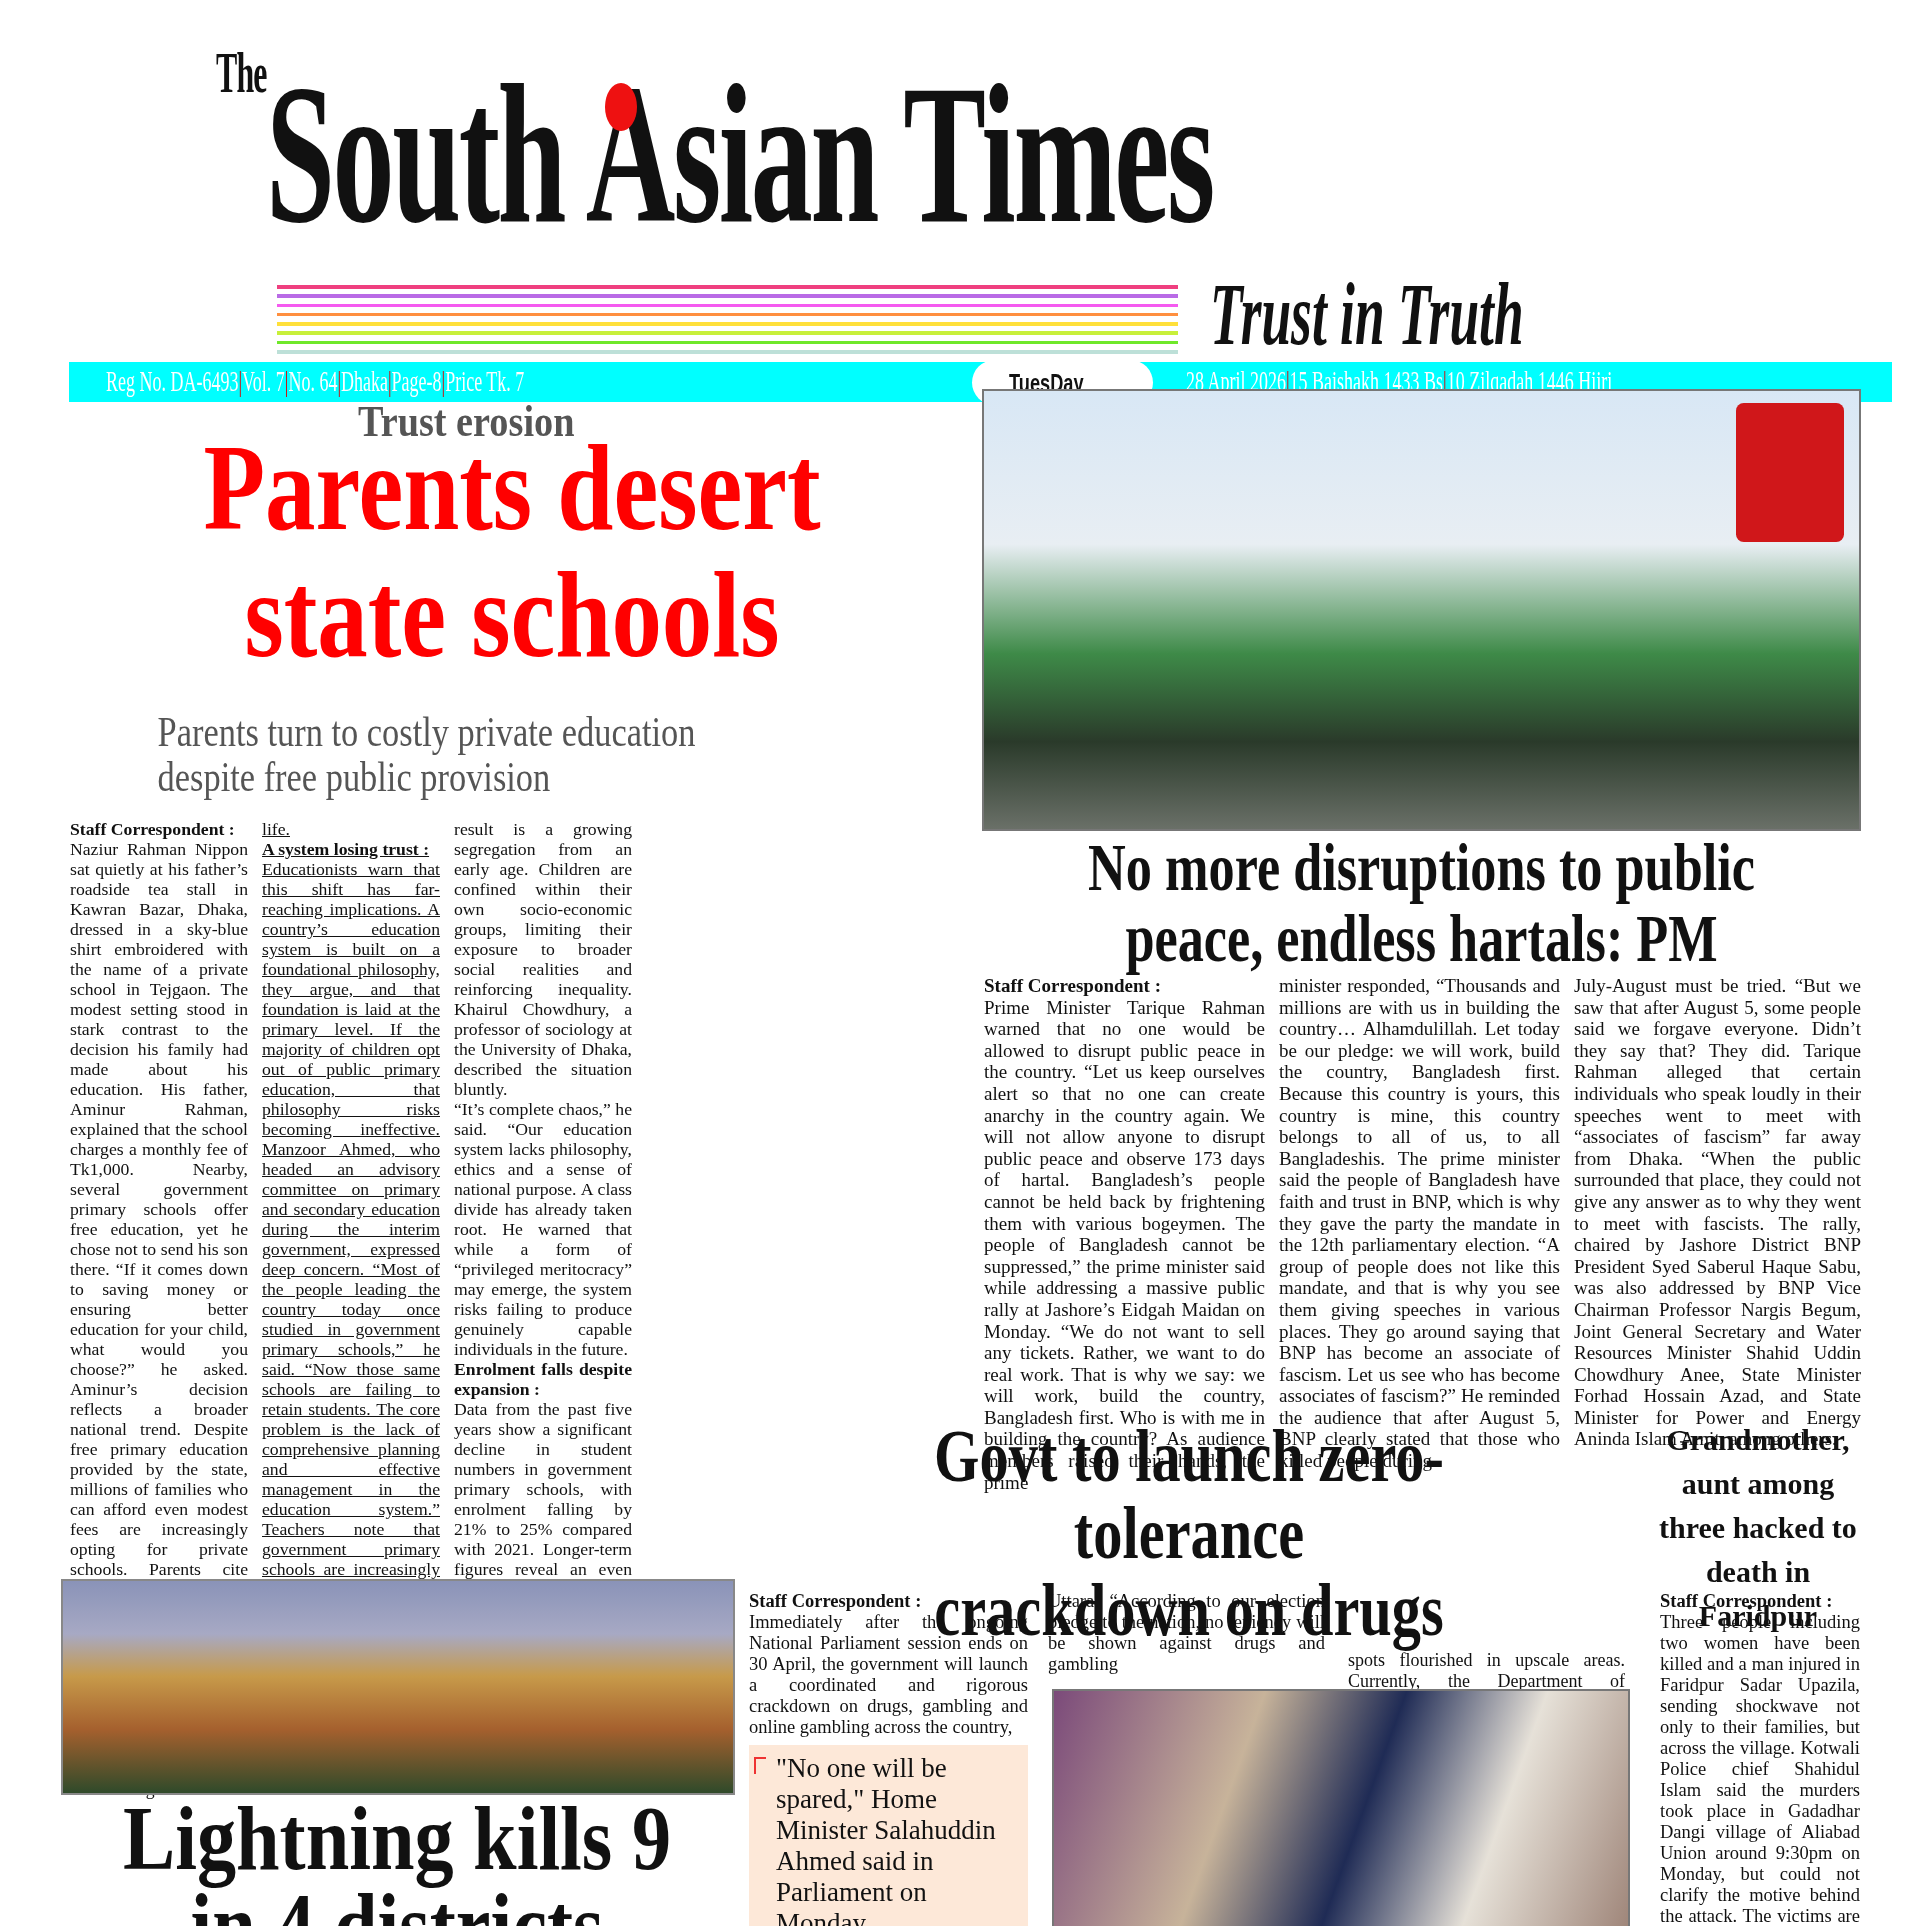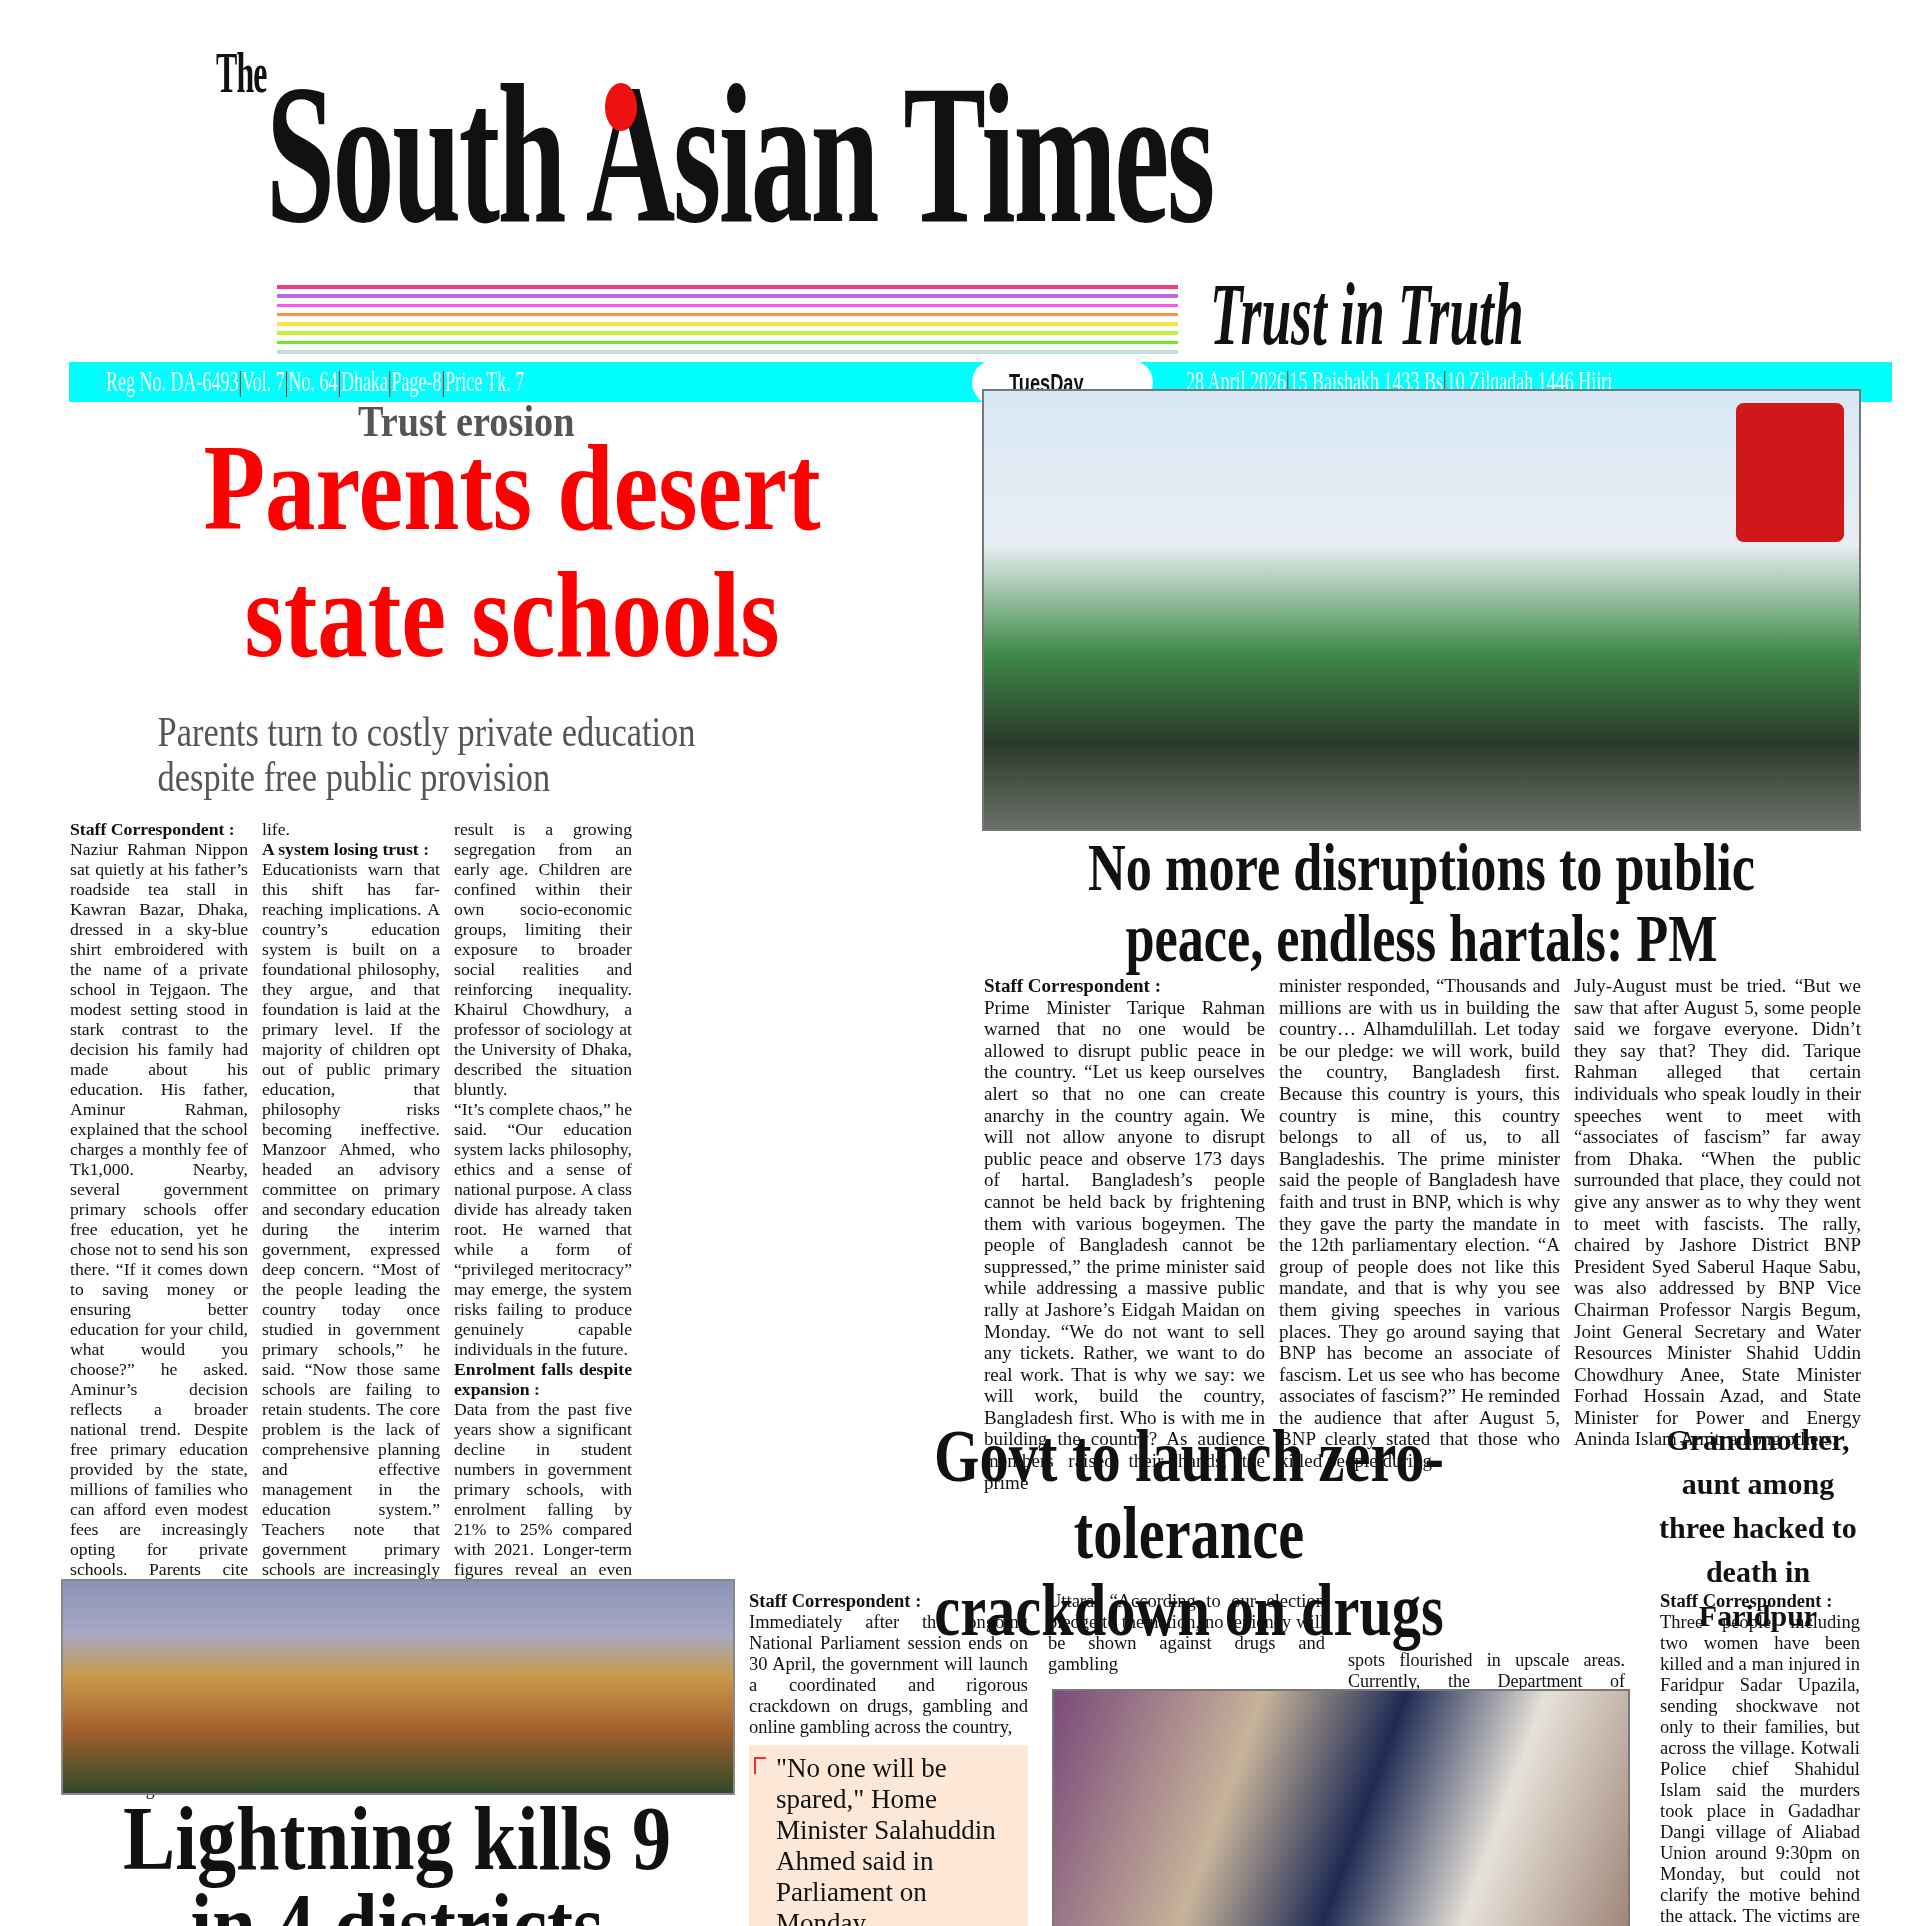--- a/index.html
+++ b/index.html
@@ -58,21 +58,21 @@
 </div>
 <div class="abs" style="left:69px;top:709px;width:886px;color:#555;font-size:43px;line-height:45px;">
   <div style="transform:scaleX(0.8);">Parents turn to costly private education</div>
   <div style="transform:scaleX(0.8);">despite free public provision</div>
 </div>
 
 <div class="abs body-txt" style="left:70px;top:819px;width:178px;">
   <div class="byline">Staff Correspondent :</div>
   <div>Naziur Rahman Nippon sat quietly at his father’s roadside tea stall in Kawran Bazar, Dhaka, dressed in a sky-blue shirt embroidered with the name of a private school in Tejgaon. The modest setting stood in stark contrast to the decision his family had made about his education. His father, Aminur Rahman, explained that the school charges a monthly fee of Tk1,000. Nearby, several government primary schools offer free education, yet he chose not to send his son there. “If it comes down to saving money or ensuring better education for your child, what would you choose?” he asked. Aminur’s decision reflects a broader national trend. Despite free primary education provided by the state, millions of families who can afford even modest fees are increasingly opting for private schools. Parents cite concerns over the quality of education, classroom environments, discipline, safety and a lack of extracurricular activities in government schools. Many fear that attending public primary schools may leave their children academically disadvantaged later in</div>
 </div>
-<div class="abs body-txt" style="left:262px;top:819px;width:178px;">
+<div class="abs body-txt" style="left:262px;top:819px;width:178px;text-decoration:underline;">
   <div>life.</div>
   <div class="byline">A system losing trust :</div>
   <div>Educationists warn that this shift has far-reaching implications. A country’s education system is built on a foundational philosophy, they argue, and that foundation is laid at the primary level. If the majority of children opt out of public primary education, that philosophy risks becoming ineffective. Manzoor Ahmed, who headed an advisory committee on primary and secondary education during the interim government, expressed deep concern. “Most of the people leading the country today once studied in government primary schools,” he said. “Now those same schools are failing to retain students. The core problem is the lack of comprehensive planning and effective management in the education system.” Teachers note that government primary schools are increasingly attended by children from marginalised and low-income families, while lower middle-class families turn to private kindergartens and middle- to upper-middle-class families favour English-medium institutions. The</div>
 </div>
 <div class="abs body-txt" style="left:454px;top:819px;width:178px;">
   <div>result is a growing segregation from an early age. Children are confined within their own socio-economic groups, limiting their exposure to broader social realities and reinforcing inequality. Khairul Chowdhury, a professor of sociology at the University of Dhaka, described the situation bluntly.</div>
   <div>“It’s complete chaos,” he said. “Our education system lacks philosophy, ethics and a sense of national purpose. A class divide has already taken root. He warned that while a form of “privileged meritocracy” may emerge, the system risks failing to produce genuinely capable individuals in the future.</div>
   <div class="byline">Enrolment falls despite expansion :</div>
   <div>Data from the past five years show a significant decline in student numbers in government primary schools, with enrolment falling by 21% to 25% compared with 2021. Longer-term figures reveal an even sharper trend. In 2015, Bangladesh had 38,306 government primary schools with 9.58 million students, averaging more than 250 pupils per school. Today, the number of schools</div>
   <div class="cont" style="text-align:right;"><span class="arr">»</span><span>Continued to page 2</span></div>

